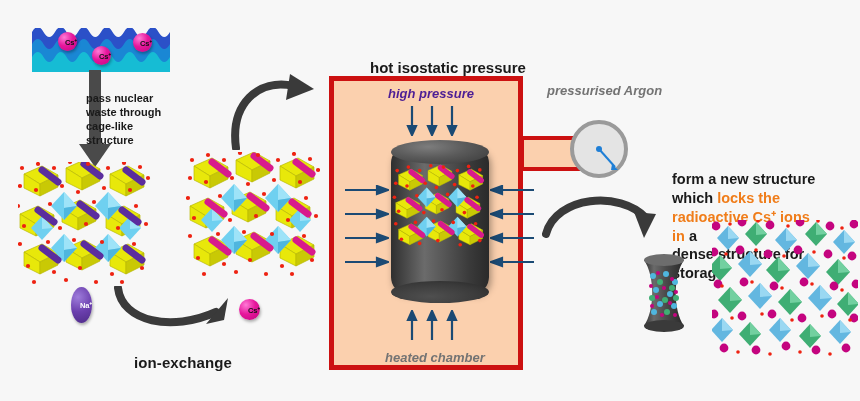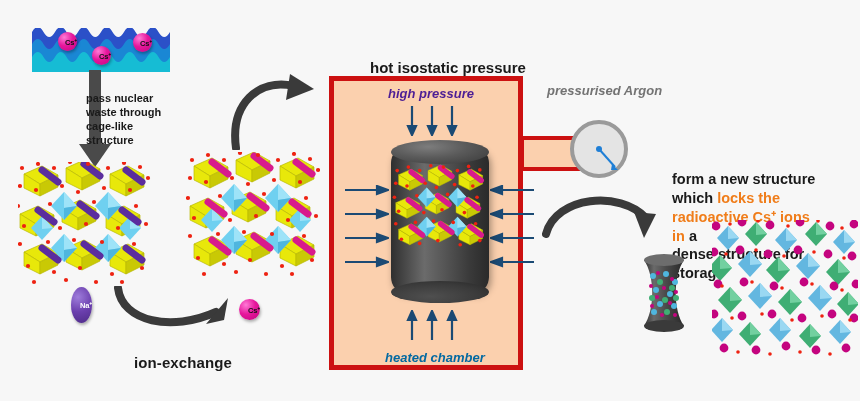--- a/index.html
+++ b/index.html
@@ -19,21 +19,21 @@
     font-weight:bold;
     color:#1a1a1a;
     line-height:1.28;
     white-space:pre-line;
   }
   .label-pass{left:86px;top:91px;width:110px;font-size:11px;}
   .label-ionex{left:134px;top:331px;font-size:15px;letter-spacing:.1px;margin-top:22px;}
   .label-hip{left:370px;top:58px;font-size:15px;}
   .label-argon{left:547px;top:83px;font-size:13px;font-style:italic;font-weight:bold;color:#737373;}
   .label-highp{left:388px;top:86px;font-size:13px;font-style:italic;font-weight:bold;color:#4c1d95;}
-  .label-heated{left:385px;top:350px;font-size:13px;font-style:italic;font-weight:bold;color:#0369a1;}
+  .label-heated{left:385px;top:350px;font-size:13px;font-style:italic;font-weight:bold;color:#737373;}
   .label-form{left:672px;top:136px;width:146px;font-size:14.5px;line-height:1.30;margin-top:34px;}
   .hl{color:#f07d1a;}
 
   
   .water{left:32px;top:28px;width:138px;height:44px;}
   .cs-ball,.na-ball{
     border-radius:50%;
     box-shadow:1px 2px 3px rgba(0,0,0,.30);
     display:flex;align-items:center;justify-content:flex-end;
     font-size:7.5px;font-weight:bold;color:#111;

